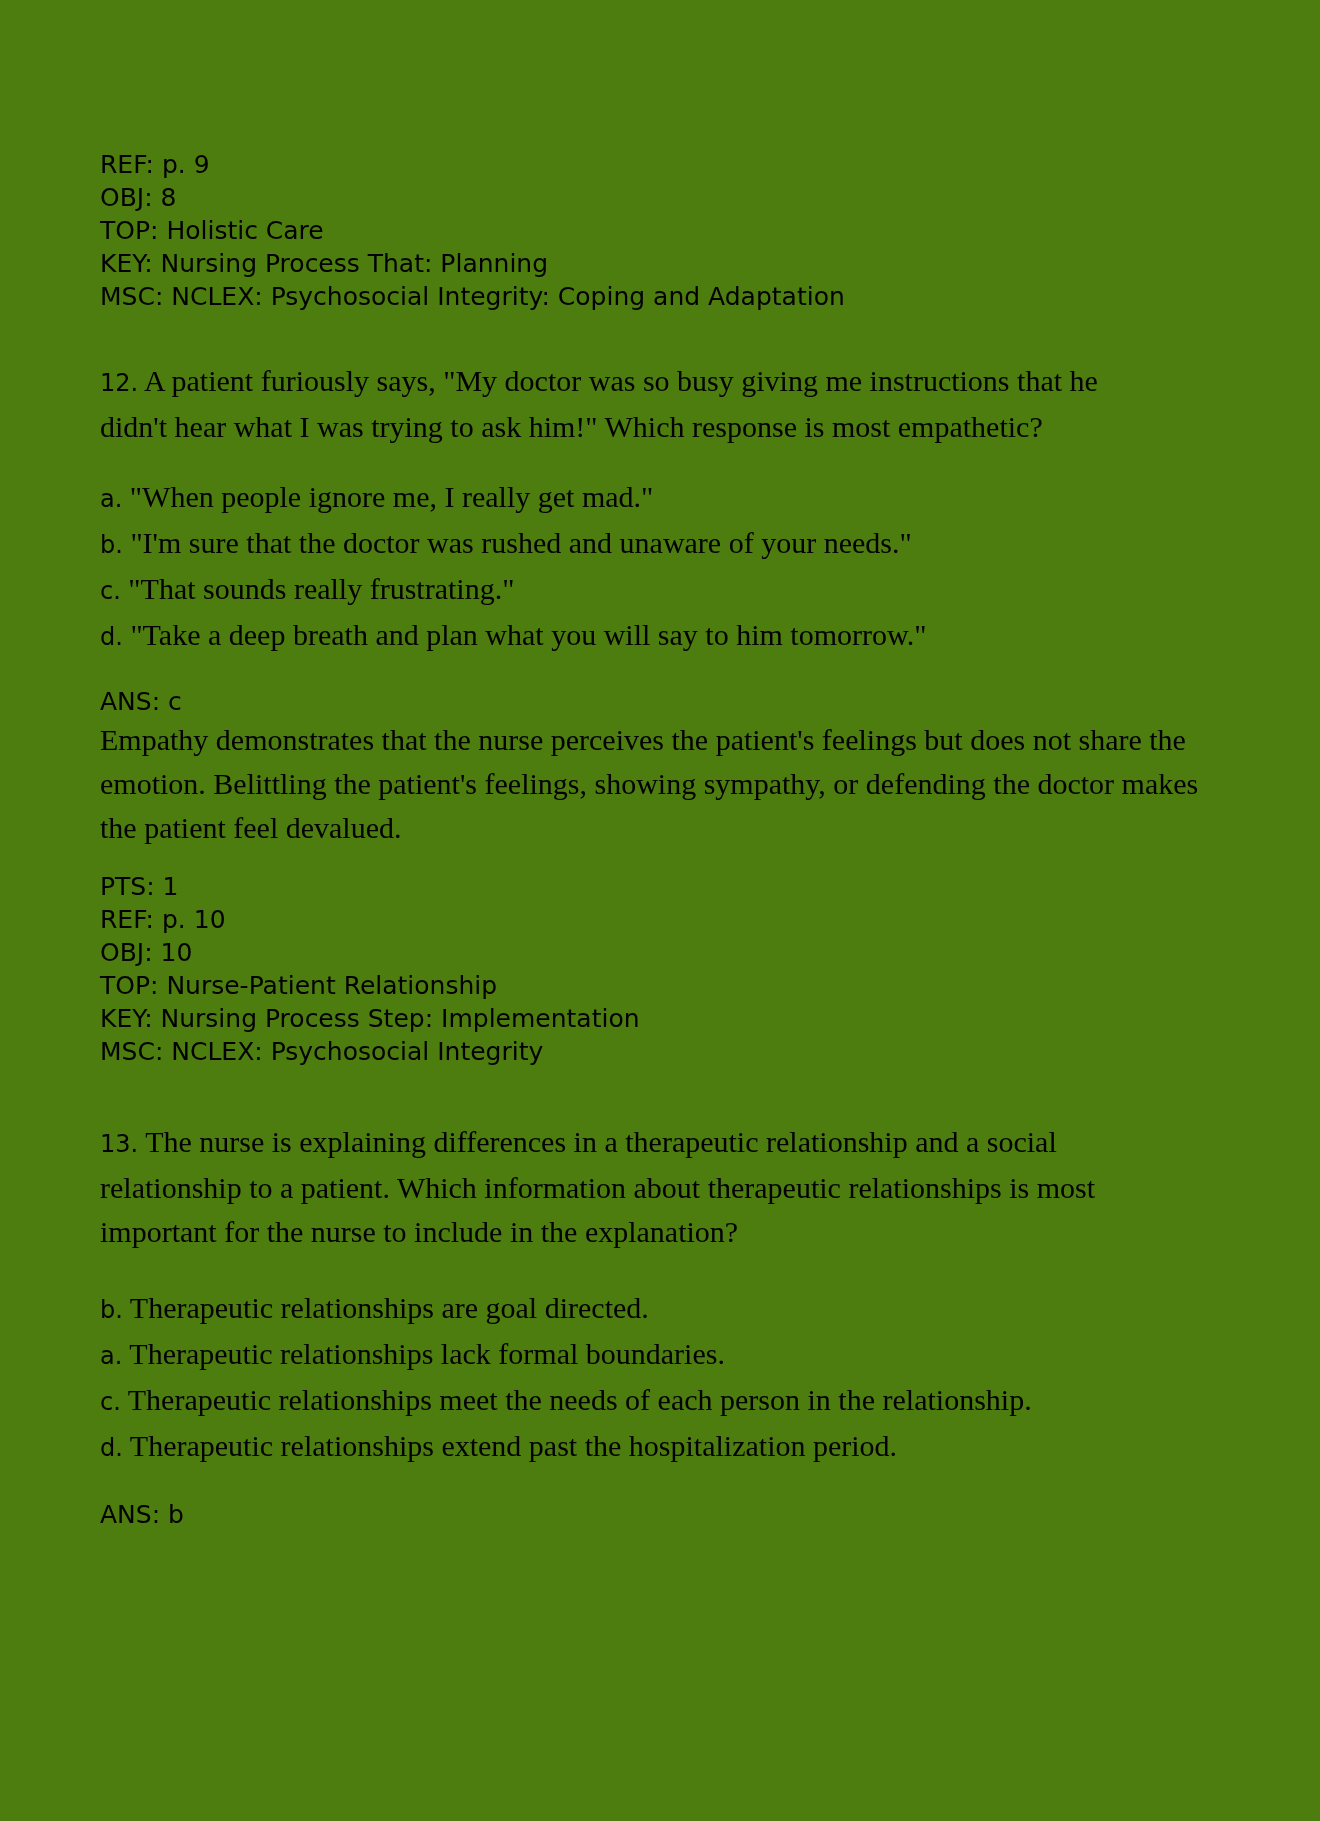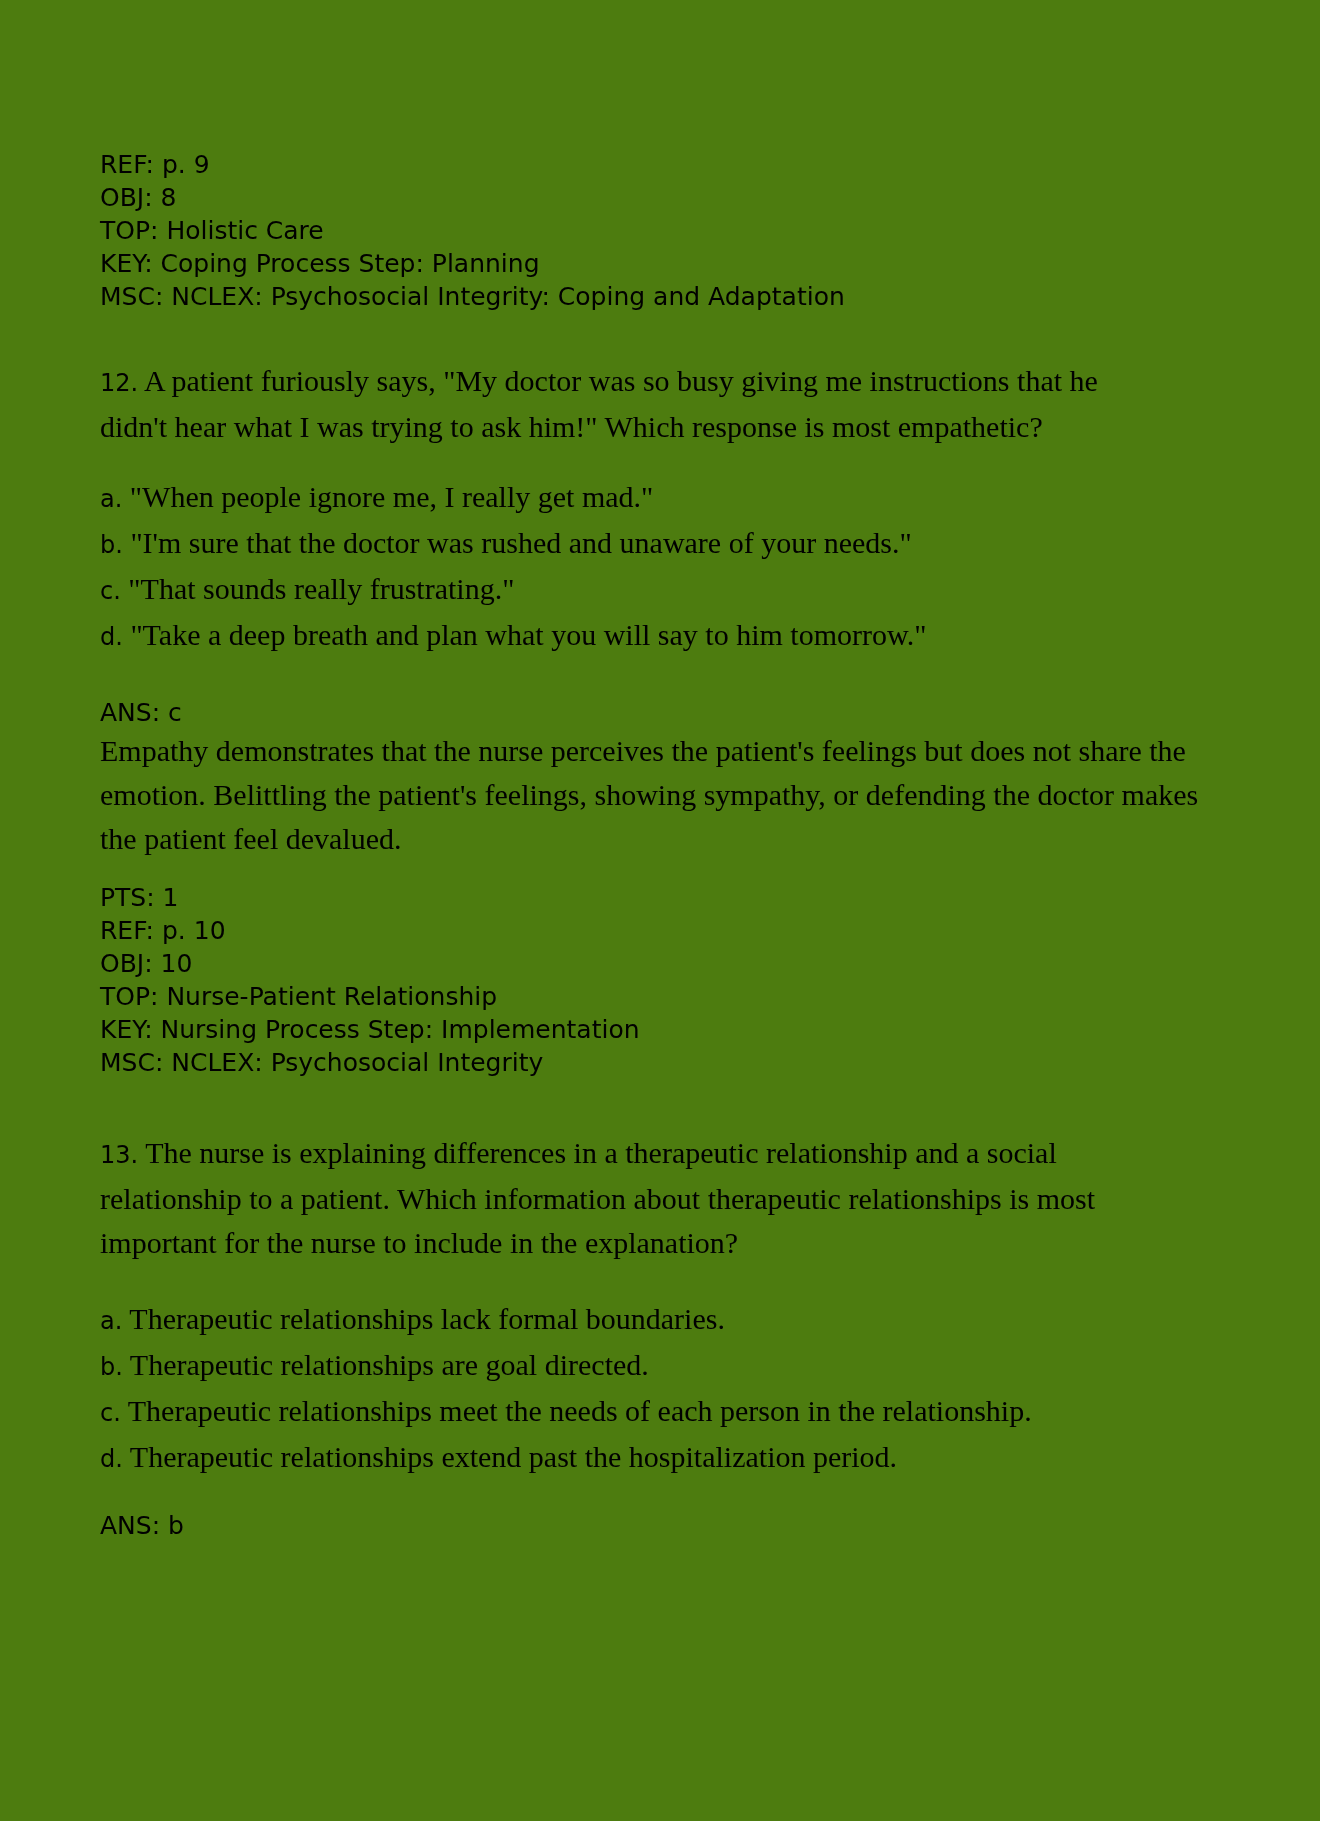--- a/index.html
+++ b/index.html
@@ -39,34 +39,34 @@
   }
   p { margin: 0; }
   .q12-text { max-width: 1010px; }
   .q13-text { max-width: 1080px; }
   .rationale { max-width: 1100px; margin-top: 0; }
   .options { max-width: 1100px; }
   .q-block { margin-top: 46px; }
   .q-block-2 { margin-top: 52px; }
   .options-q12 { margin-top: 26px; }
   .options-q13 { margin-top: 32px; }
-  .ans-q12 { margin-top: 37px; }
+  .ans-q12 { margin-top: 26px; }
   .ans-q13 { margin-top: 28px; }
   .meta-2 { margin-top: 20px; }
 </style>
 </head>
 <body>
 
 <div class="page">
 
   <div class="meta">
     <div class="line">REF: p. 9</div>
     <div class="line">OBJ: 8</div>
     <div class="line">TOP: Holistic Care</div>
-    <div class="line">KEY: Coping Process Step: Planning</div>
+    <div class="line">KEY: Nursing Process That: Planning</div>
     <div class="line">MSC: NCLEX: Psychosocial Integrity: Coping and Adaptation</div>
   </div>
 
   <p class="serif q-block q12-text">
     <span class="sans">12.</span>
     <span>A patient furiously says, "My doctor was so busy giving me instructions that he didn't hear what I was trying to ask him!" Which response is most empathetic?</span>
   </p>
 
   <div class="serif options options-q12">
     <p>
@@ -103,26 +103,26 @@
     <div class="line">MSC: NCLEX: Psychosocial Integrity</div>
   </div>
 
   <p class="serif q-block-2 q13-text">
     <span class="sans">13.</span>
     <span>The nurse is explaining differences in a therapeutic relationship and a social relationship to a patient. Which information about therapeutic relationships is most important for the nurse to include in the explanation?</span>
   </p>
 
   <div class="serif options options-q13">
     <p>
+      <span class="sans">b.</span>
+      <span>Therapeutic relationships are goal directed.</span>
+    </p>
+    <p>
       <span class="sans">a.</span>
       <span>Therapeutic relationships lack formal boundaries.</span>
-    </p>
-    <p>
-      <span class="sans">b.</span>
-      <span>Therapeutic relationships are goal directed.</span>
     </p>
     <p>
       <span class="sans">c.</span>
       <span>Therapeutic relationships meet the needs of each person in the relationship.</span>
     </p>
     <p>
       <span class="sans">d.</span>
       <span>Therapeutic relationships extend past the hospitalization period.</span>
     </p>
   </div>

